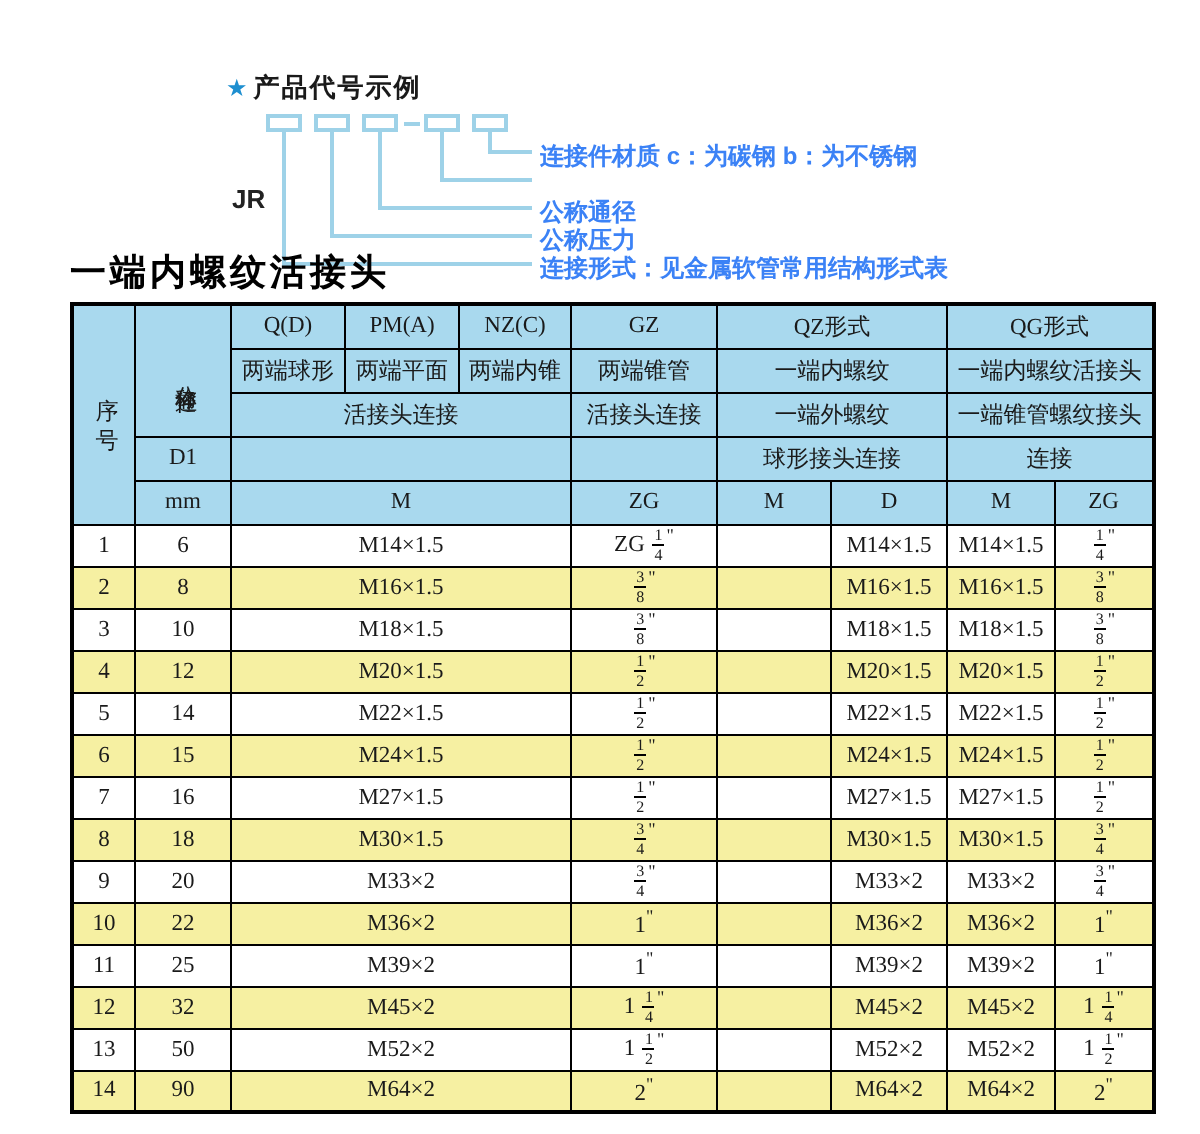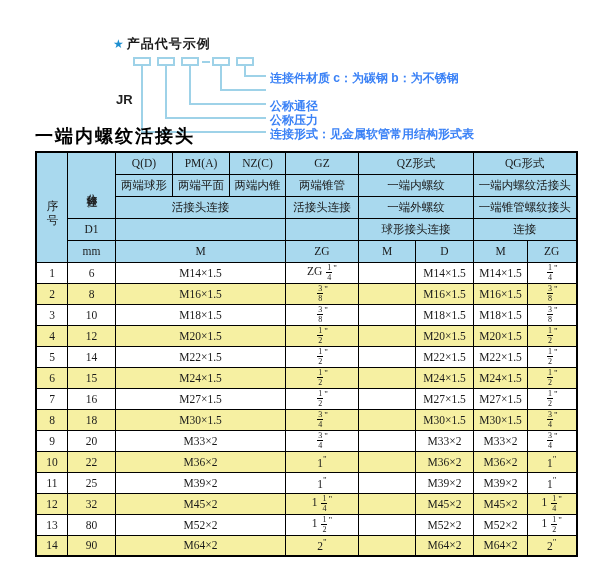--- a/index.html
+++ b/index.html
@@ -304,21 +304,21 @@
         <td></td>
         <td>M45×2</td>
         <td>M45×2</td>
         <td>1 <span class="fr">
             <span class="num">1</span>
             <span class="den">4</span>
           </span><span class="quo">"</span></td>
       </tr>
       <tr>
         <td>13</td>
-        <td>80</td>
+        <td>50</td>
         <td colspan="3">M52×2</td>
         <td>1 <span class="fr">
             <span class="num">1</span>
             <span class="den">2</span>
           </span><span class="quo">"</span></td>
         <td></td>
         <td>M52×2</td>
         <td>M52×2</td>
         <td>1 <span class="fr">
             <span class="num">1</span>

